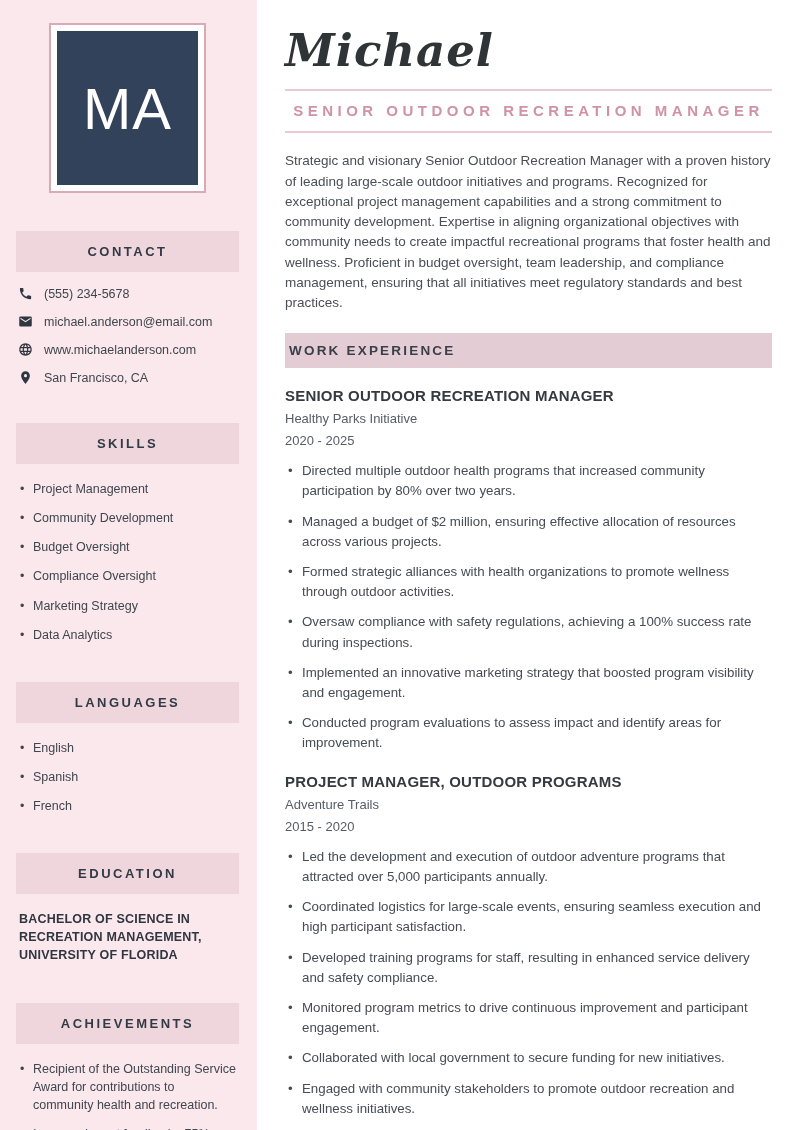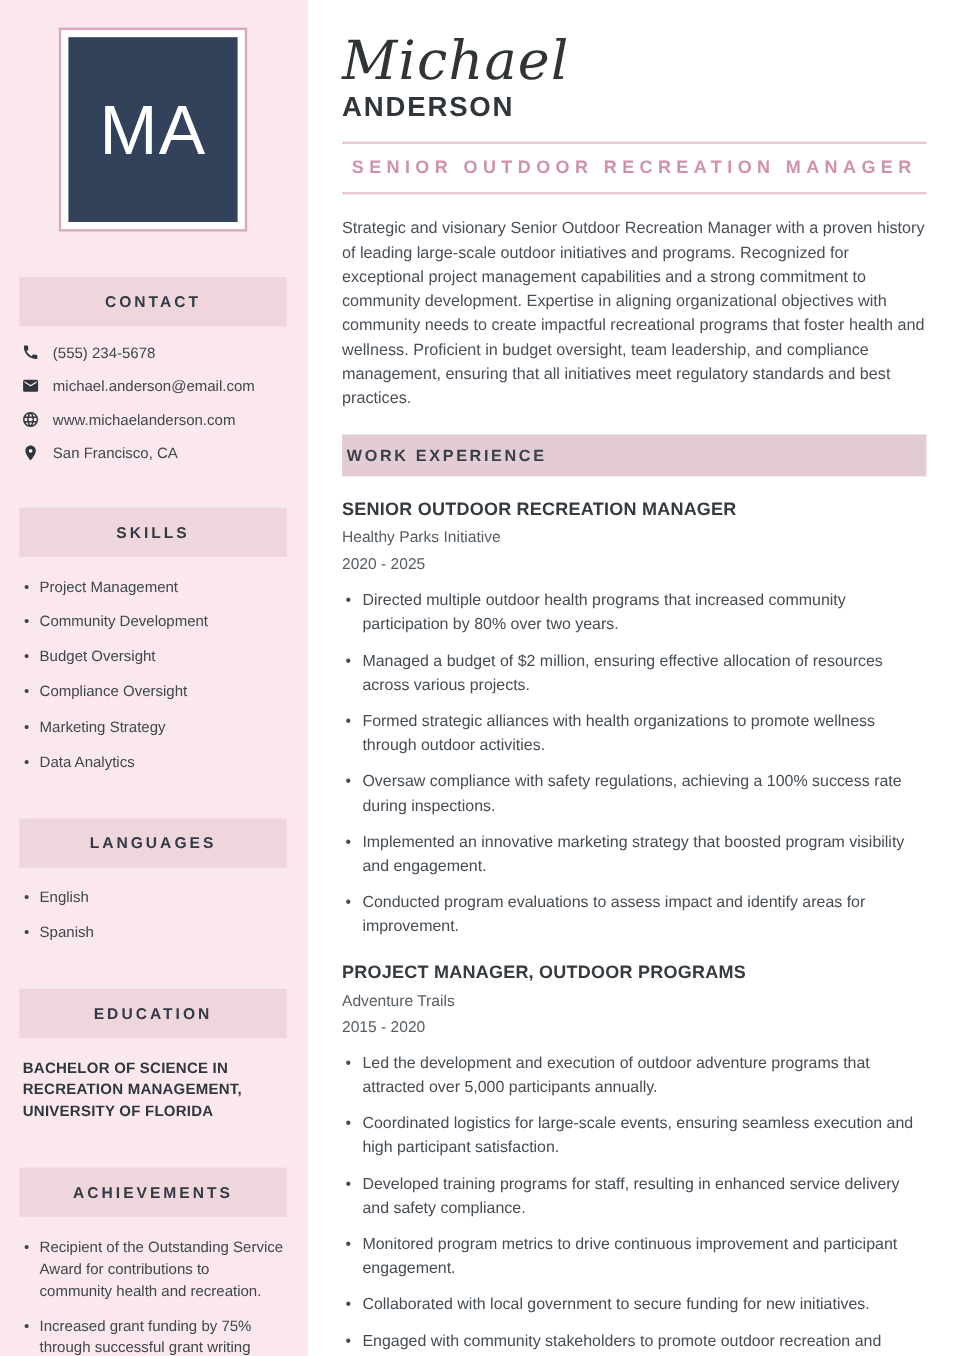--- a/index.html
+++ b/index.html
@@ -51,21 +51,21 @@
     font-size: 12.5px; font-weight: 700; color: #2f363f;
     line-height: 1.45; padding: 2px 0 0 1px; letter-spacing: 0.2px;
   }
 
   
   .main {
     position: absolute; left: 257px; top: 0; width: 543px; height: 1130px;
     background: #ffffff; padding: 27px 28px 20px 28px;
   }
   .first-name {
-    font-family: "DejaVu Serif", serif; font-style: italic; font-weight: 400;
+    font-family: "DejaVu Serif", serif; font-style: italic; font-weight: 700;
     font-size: 45px; color: #2f3437; line-height: 1.05; letter-spacing: 1px;
   }
   .last-name {
     font-size: 23px; font-weight: 800; color: #2f353a;
     letter-spacing: 1.5px; margin-top: 2px;
   }
   .title-rule-box {
     margin-top: 15px;
     border-top: 2px solid #e9cad1; border-bottom: 2px solid #e9cad1;
     padding: 11px 0; text-align: center;
@@ -154,20 +154,21 @@
           <li>Marketing Strategy</li>
           <li>Data Analytics</li>
         </ul>
     </div>
 
     <div class="side-band">LANGUAGES</div>
     <div class="side-content">
       <ul class="side-list">
           <li>English</li>
           <li>Spanish</li>
+          <li>French</li>
         </ul>
     </div>
 
     <div class="side-band">EDUCATION</div>
     <div class="side-content">
       <p class="edu-text">BACHELOR OF SCIENCE IN RECREATION MANAGEMENT, UNIVERSITY OF FLORIDA</p>
     </div>
 
     <div class="side-band">ACHIEVEMENTS</div>
     <div class="side-content">
@@ -175,21 +176,20 @@
           <li>Recipient of the Outstanding Service Award for contributions to community health and recreation.</li>
           <li>Increased grant funding by 75% through successful grant writing efforts.</li>
         </ul>
     </div>
 
   </aside>
 
   <main class="main">
 
     <div class="first-name">Michael</div>
-    <div class="last-name">ANDERSON</div>
 
     <div class="title-rule-box">
       <span class="role-title">SENIOR OUTDOOR RECREATION MANAGER</span>
     </div>
 
     <p class="summary">Strategic and visionary Senior Outdoor Recreation Manager with a proven history of leading large-scale outdoor initiatives and programs. Recognized for exceptional project management capabilities and a strong commitment to community development. Expertise in aligning organizational objectives with community needs to create impactful recreational programs that foster health and wellness. Proficient in budget oversight, team leadership, and compliance management, ensuring that all initiatives meet regulatory standards and best practices.</p>
 
     <div class="work-band">WORK EXPERIENCE</div>
 
     <section class="job">

